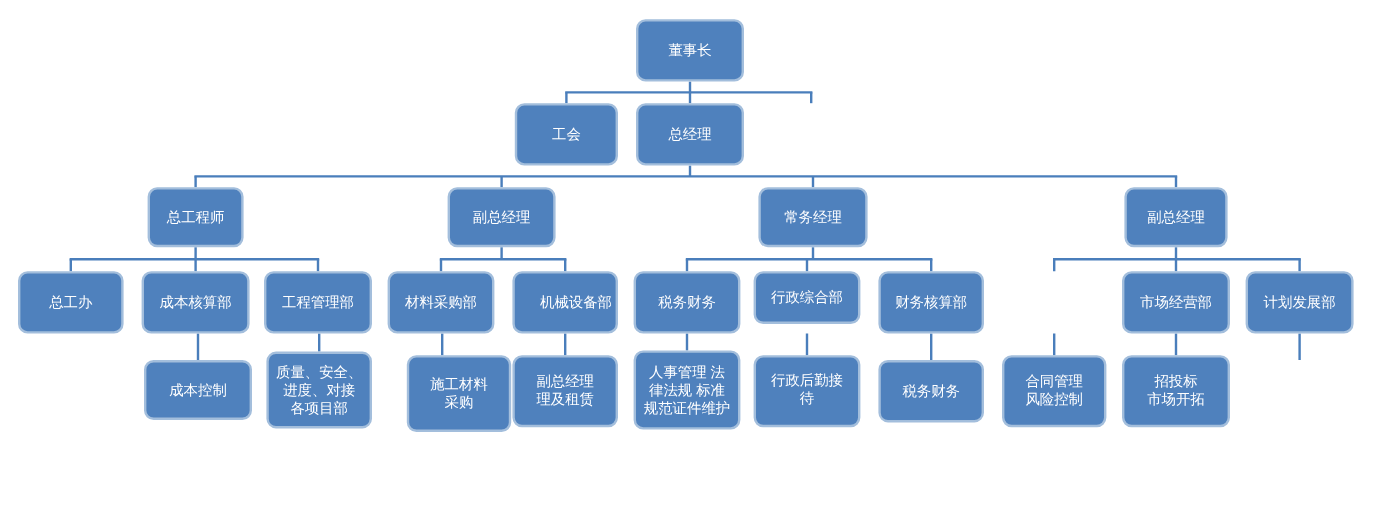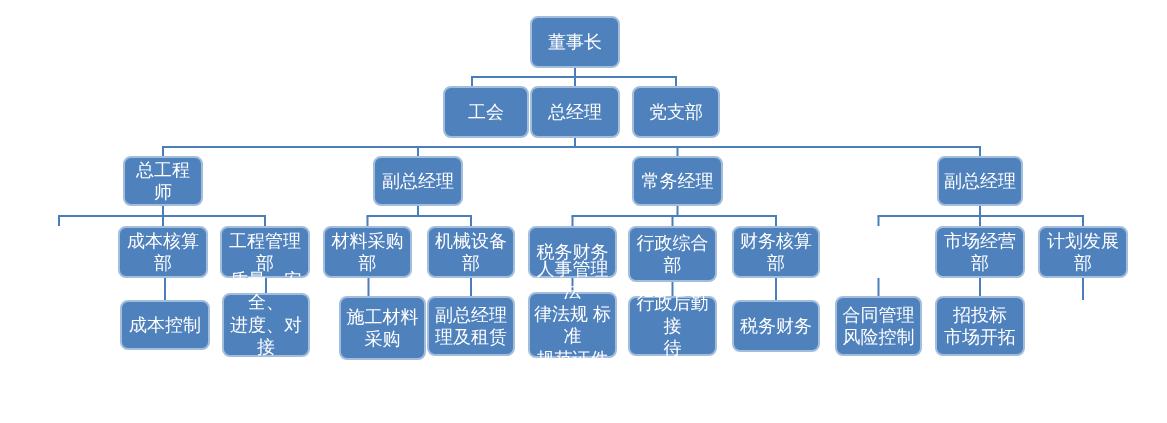--- a/index.html
+++ b/index.html
@@ -27,21 +27,21 @@
     position: absolute;
     box-sizing: border-box;
     background: var(--node-fill, #4f81bd);
     border: 2px solid var(--node-border, #a3bedc);
     border-radius: 8px;
     color: var(--node-text, #ffffff);
     display: flex;
     align-items: center;
     justify-content: center;
     text-align: center;
-    font-size: 18px;
+    font-size: 12px;
     line-height: 1.25;
     padding: 2px 3px;
   }
   .node-label {
     white-space: pre-line;
     display: block;
   }
 </style>
 </head>
 <body>
@@ -86,28 +86,31 @@
       <line x1="980" y1="216" x2="980" y2="226" stroke="#4a7ebb" stroke-width="2"></line>
       <line x1="1083" y1="216" x2="1083" y2="226" stroke="#4a7ebb" stroke-width="2"></line>
       <line x1="878.5" y1="278" x2="878.5" y2="296" stroke="#4a7ebb" stroke-width="2"></line>
       <line x1="980" y1="278" x2="980" y2="296" stroke="#4a7ebb" stroke-width="2"></line>
       <line x1="1083" y1="278" x2="1083" y2="300" stroke="#4a7ebb" stroke-width="2"></line>
     </svg>
 
 <div class="node" style="left: 530px; top: 16px; width: 90px; height: 52px;">
       <span class="node-label">董事长</span>
     </div>
-    <div class="node" style="left: 429px; top: 86px; width: 86px; height: 52px; margin-left: 14px;">
+    <div class="node" style="left: 429px; top: 86px; width: 86px; height: 52px;">
       <span class="node-label">工会</span>
     </div>
     <div class="node" style="left: 530px; top: 86px; width: 90px; height: 52px;">
       <span class="node-label">总经理</span>
     </div>
     <div class="node" style="left: 123px; top: 156px; width: 80px; height: 50px;">
       <span class="node-label">总工程师</span>
+    </div>
+    <div class="node" style="left: 15px; top: 226px; width: 88px; height: 52px;">
+      <span class="node-label">总工办</span>
     </div>
     <div class="node" style="left: 118px; top: 226px; width: 90px; height: 52px;">
       <span class="node-label">成本核算部</span>
     </div>
     <div class="node" style="left: 120px; top: 300px; width: 90px; height: 50px; justify-content: center;">
       <span class="node-label">成本控制</span>
     </div>
     <div class="node" style="left: 220px; top: 226px; width: 90px; height: 52px;">
       <span class="node-label">工程管理部</span>
     </div>
@@ -119,42 +122,42 @@
     <div class="node" style="left: 373px; top: 156px; width: 90px; height: 50px;">
       <span class="node-label">副总经理</span>
     </div>
     <div class="node" style="left: 323px; top: 226px; width: 89px; height: 52px;">
       <span class="node-label">材料采购部</span>
     </div>
     <div class="node" style="left: 339px; top: 296px; width: 87px; height: 64px;">
       <span class="node-label">施工材料
 采购</span>
     </div>
-    <div class="node" style="left: 427px; top: 226px; width: 88px; height: 52px;">
+    <div class="node" style="left: 427px; top: 226px; width: 88px; height: 52px; justify-content: flex-end;">
       <span class="node-label">机械设备部</span>
     </div>
     <div class="node" style="left: 427px; top: 296px; width: 88px; height: 60px;">
       <span class="node-label">副总经理
 理及租赁</span>
     </div>
     <div class="node" style="left: 632px; top: 156px; width: 91px; height: 50px;">
       <span class="node-label">常务经理</span>
     </div>
     <div class="node" style="left: 528px; top: 226px; width: 89px; height: 52px;">
       <span class="node-label">税务财务</span>
     </div>
     <div class="node" style="left: 528px; top: 292px; width: 89px; height: 66px;">
       <span class="node-label">人事管理 法
 律法规 标准
 规范证件维护</span>
     </div>
-    <div class="node" style="left: 628px; top: 226px; width: 89px; height: 56px;">
+    <div class="node" style="left: 628px; top: 226px; width: 89px; height: 44px;">
       <span class="node-label">行政综合部</span>
     </div>
-    <div class="node" style="left: 628px; top: 296px; width: 89px; height: 60px;">
+    <div class="node" style="left: 628px; top: 296px; width: 89px; height: 60px; font-family: Liberation Mono, monospace;">
       <span class="node-label">行政后勤接
 待</span>
     </div>
     <div class="node" style="left: 732px; top: 226px; width: 88px; height: 52px;">
       <span class="node-label">财务核算部</span>
     </div>
     <div class="node" style="left: 732px; top: 300px; width: 88px; height: 52px;">
       <span class="node-label">税务财务</span>
     </div>
     <div class="node" style="left: 937px; top: 156px; width: 86px; height: 50px;">
@@ -167,16 +170,13 @@
     <div class="node" style="left: 935px; top: 226px; width: 90px; height: 52px;">
       <span class="node-label">市场经营部</span>
     </div>
     <div class="node" style="left: 935px; top: 296px; width: 90px; height: 60px;">
       <span class="node-label">招投标
 市场开拓</span>
     </div>
     <div class="node" style="left: 1038px; top: 226px; width: 90px; height: 52px;">
       <span class="node-label">计划发展部</span>
     </div>
-    <div class="node" style="left: 632px; top: 86px; width: 88px; height: 52px;">
-      <span class="node-label">党支部</span>
-    </div>
   </div>
 
 </body></html>

